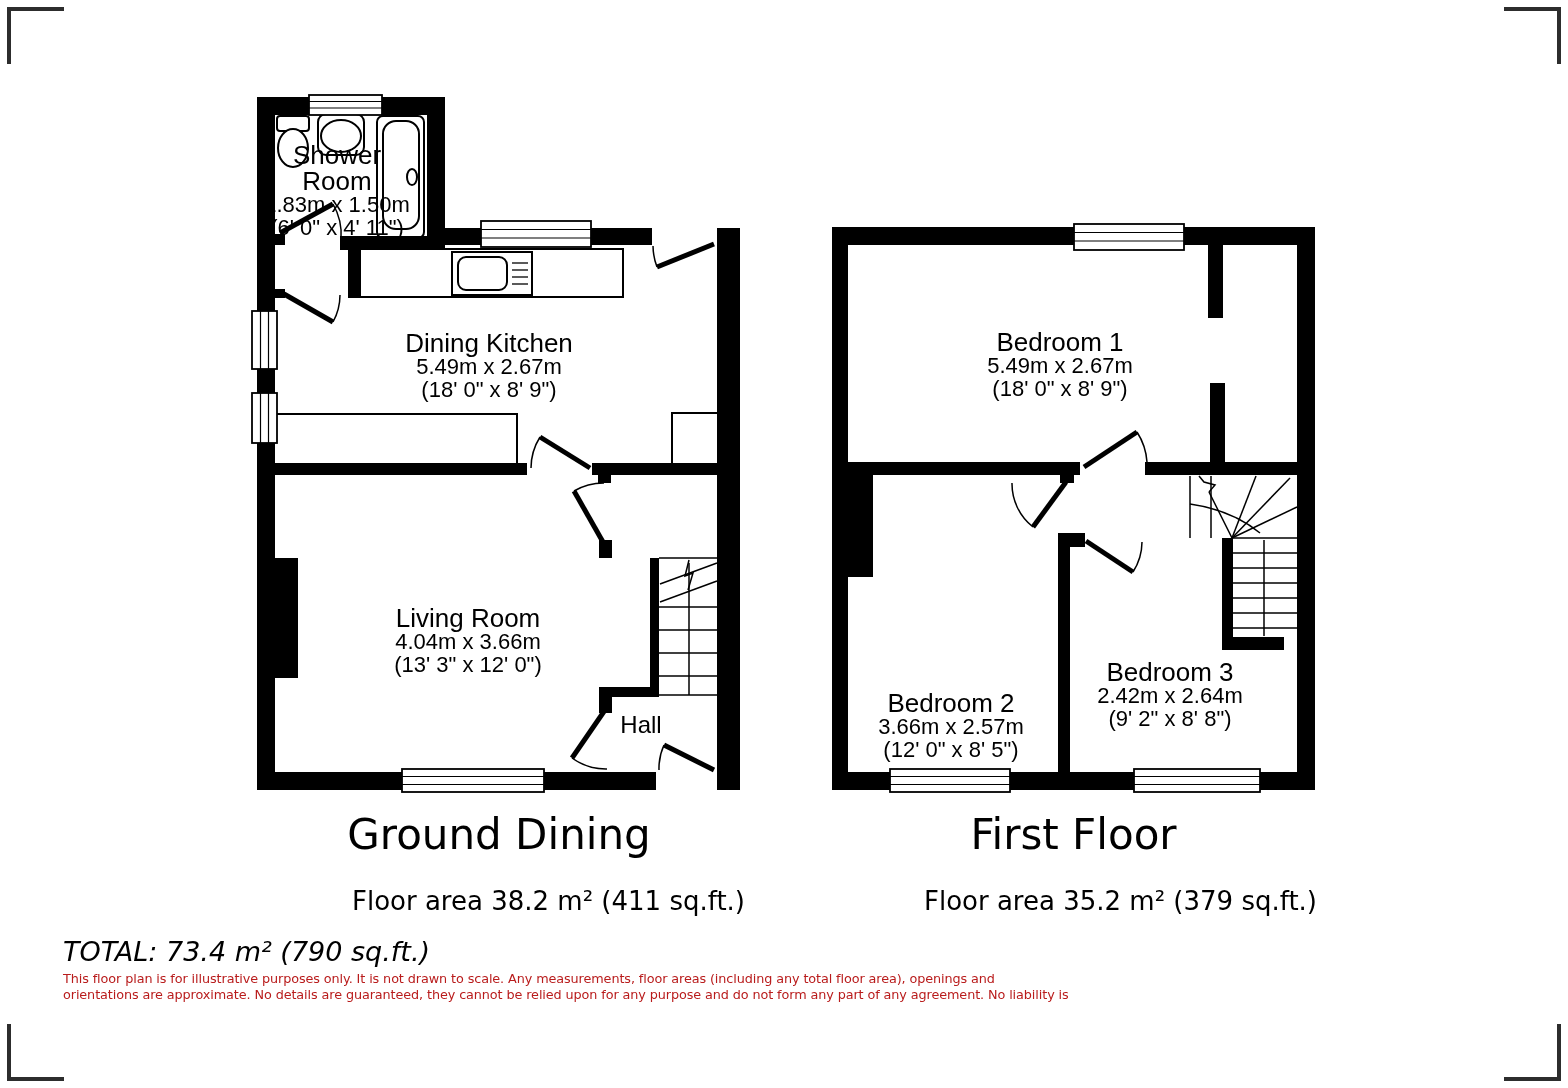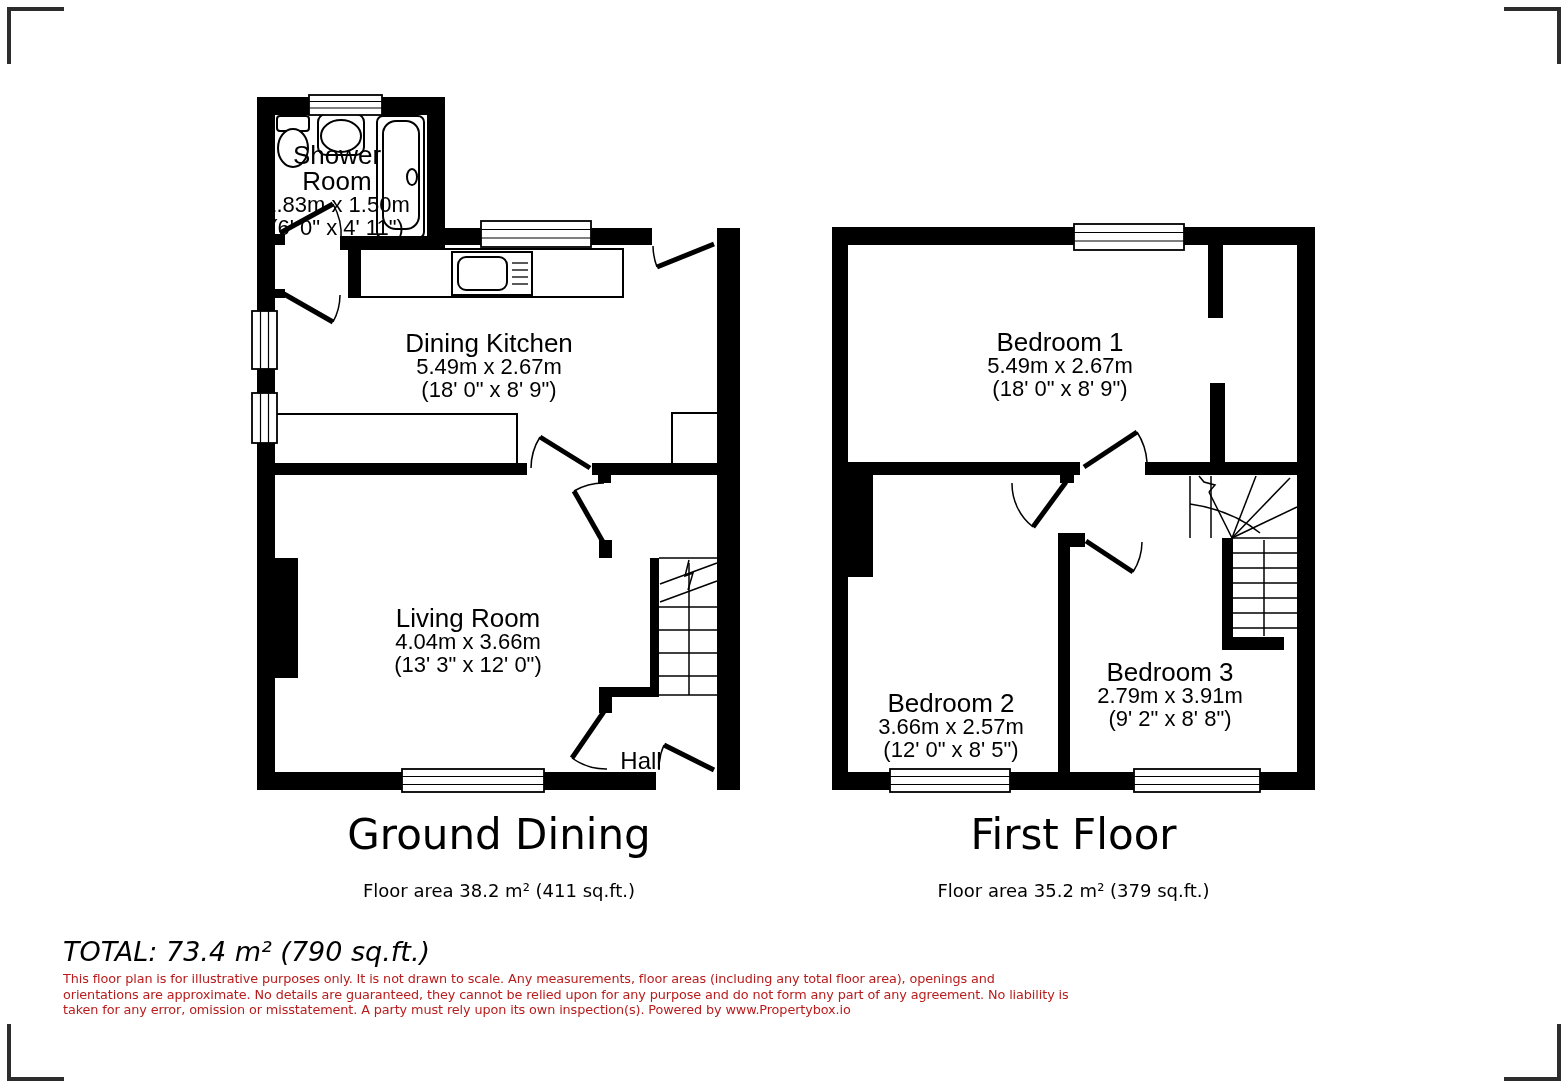--- a/index.html
+++ b/index.html
@@ -18,21 +18,21 @@
   
   .room-label { position:absolute; transform:translateX(-50%); text-align:center; z-index:5; }
   .room-name { font-size:26px; line-height:26px; white-space:nowrap; }
   .room-name.wrap { white-space:normal; width:122px; margin:0 auto; }
   .room-name.hall-name { font-size:24px; }
   .room-dims { font-size:22px; line-height:22.5px; white-space:nowrap; }
 
   
   .floor-caption { position:absolute; text-align:center; font-family:"DejaVu Sans", sans-serif; }
   .floor-title { font-size:42px; line-height:46px; }
-  .floor-area { font-size:18px; line-height:30px; margin-top:18px; }
+  .floor-area { font-size:26px; line-height:30px; margin-top:28px;text-align:right; }
 
   .total-label { position:absolute; font-family:"DejaVu Sans", sans-serif; font-size:27px;font-style:italic; }
 
   .disclaimer { position:absolute; font-family:"DejaVu Sans", sans-serif; font-size:12.8px;
                 line-height:15.5px; color:#b91c1c; letter-spacing:-0.1px; }
   .disclaimer div { white-space:nowrap; }
 
   
   .fx  { fill:#ffffff; stroke:#000; stroke-width:2; }
   .fxn { fill:none; stroke:#000; stroke-width:2; }
@@ -260,50 +260,49 @@
   <div class="room-label" style="left:489px; top:330px;">
     <div class="room-name">Dining Kitchen</div>
     <div class="room-dims">5.49m x 2.67m</div>
     <div class="room-dims">(18' 0" x 8' 9")</div>
   </div>
   <div class="room-label" style="left:468px; top:605px;">
     <div class="room-name">Living Room</div>
     <div class="room-dims">4.04m x 3.66m</div>
     <div class="room-dims">(13' 3" x 12' 0")</div>
   </div>
-  <div class="room-label" style="left:641px; top:712px;margin-top:36px;">
+  <div class="room-label" style="left:641px; top:712px;">
     <div class="room-name hall-name">Hall</div>
   </div>
 
   <div class="room-label" style="left:1060px; top:329px;">
     <div class="room-name">Bedroom 1</div>
     <div class="room-dims">5.49m x 2.67m</div>
     <div class="room-dims">(18' 0" x 8' 9")</div>
   </div>
   <div class="room-label" style="left:951px; top:690px;">
     <div class="room-name">Bedroom 2</div>
     <div class="room-dims">3.66m x 2.57m</div>
     <div class="room-dims">(12' 0" x 8' 5")</div>
   </div>
   <div class="room-label" style="left:1170px; top:659px;">
     <div class="room-name">Bedroom 3</div>
-    <div class="room-dims">2.79m x 3.91m</div>
+    <div class="room-dims">2.42m x 2.64m</div>
     <div class="room-dims">(9' 2" x 8' 8")</div>
   </div>
 
   <div class="floor-caption" style="left:253px; top:812px; width:492px;">
     <div class="floor-title">Ground Dining</div>
     <div class="floor-area">Floor area 38.2 m² (411 sq.ft.)</div>
   </div>
   <div class="floor-caption" style="left:830px; top:812px; width:487px;">
     <div class="floor-title">First Floor</div>
     <div class="floor-area">Floor area 35.2 m² (379 sq.ft.)</div>
   </div>
 
   <div class="total-label" style="left:63px; top:936px;">TOTAL: 73.4 m² (790 sq.ft.)</div>
 
   <div class="disclaimer" style="left:63px; top:971px;">
     <div>This floor plan is for illustrative purposes only. It is not drawn to scale. Any measurements, floor areas (including any total floor area), openings and</div>
     <div>orientations are approximate. No details are guaranteed, they cannot be relied upon for any purpose and do not form any part of any agreement. No liability is</div>
-    <div>taken for any error, omission or misstatement. A party must rely upon its own inspection(s). Powered by www.Propertybox.io</div>
   </div>
 
 </div>
 
 </body></html>

